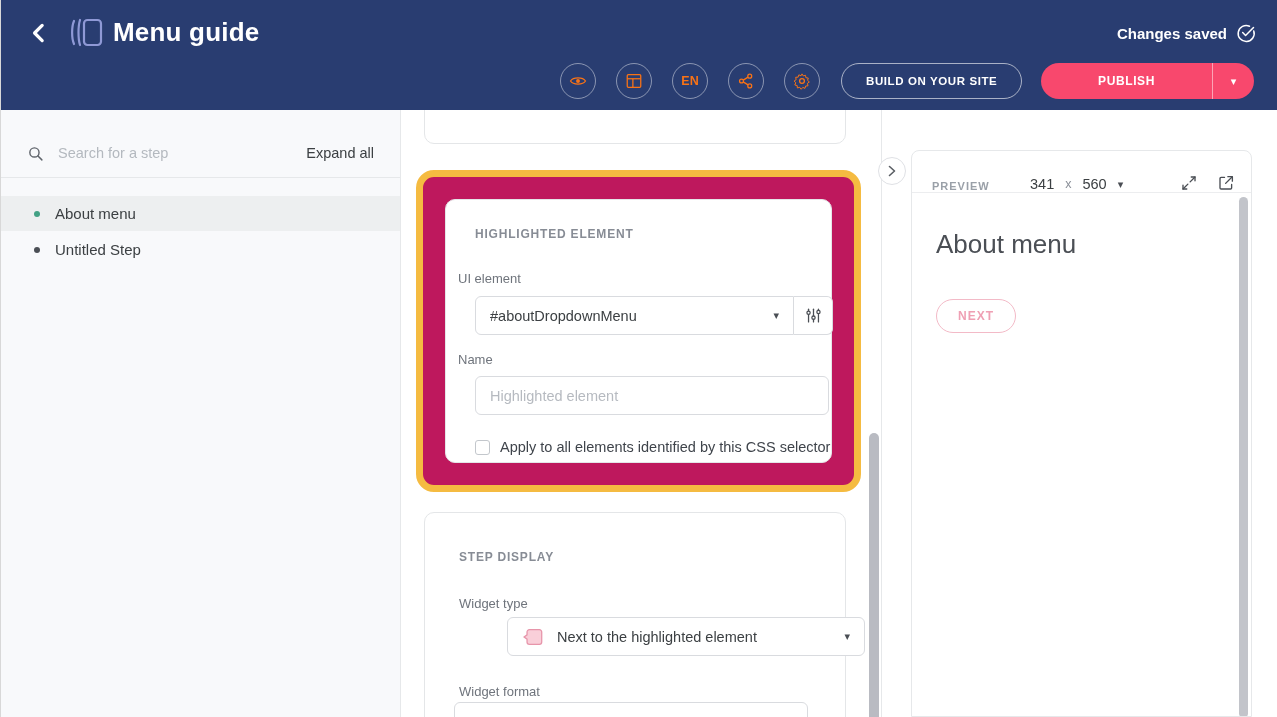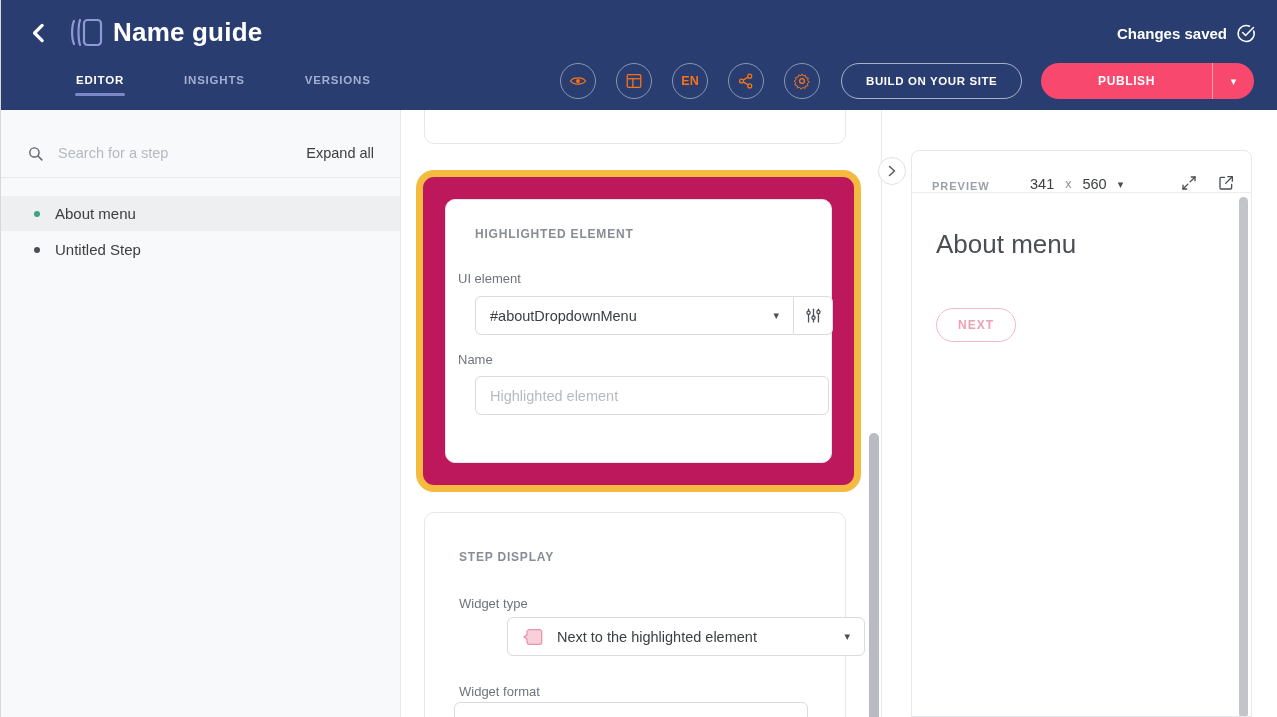--- a/index.html
+++ b/index.html
@@ -87,48 +87,43 @@
   .preview-title { font-size:11px; font-weight:bold; letter-spacing:1px; color:#9aa0a8; }
   .size-group { position:absolute; left:118px; display:flex; align-items:center; gap:11px; cursor:pointer; }
   .size-num { font-size:14.5px; color:#3c4043; }
   .size-x { font-size:12.5px; color:#8a8f98; }
   .size-group .caret-glyph { color:#4a4e54; }
   .preview-icons { margin-left:auto; display:flex; align-items:center; gap:19px; color:#4a4e54; }
   .preview-icons svg { width:18px; height:18px; cursor:pointer; }
   .preview-content-title { position:absolute; left:24px; top:78px; font-size:26px; color:#4b4f55; }
   .next-btn { position:absolute; left:24px; top:148px; width:80px; height:34px; border:1px solid #f3bac7;
     border-radius:17px; background:transparent; color:#efa0b4; font-size:12px; font-weight:bold; letter-spacing:1px;
-    font-family:"Liberation Sans", sans-serif; cursor:pointer;margin-top:9px; }
+    font-family:"Liberation Sans", sans-serif; cursor:pointer; }
   .preview-scrollbar { position:absolute; right:3px; top:46px; width:9px; height:521px; background:#c2c4ca; border-radius:5px; }
 </style>
 </head>
 <body>
 
 <div class="frame">
 
   <div class="topbar">
     <div class="back-btn">
       <svg viewBox="0 0 24 24" fill="none" stroke="currentColor" stroke-width="3" stroke-linecap="round" stroke-linejoin="round">
           <polyline points="14,5 7,12 14,19"></polyline>
         </svg>
     </div>
     <div class="logo">
       <svg viewBox="0 0 34 32" fill="none" stroke="currentColor" stroke-width="2.2" stroke-linecap="round">
         <path d="M4 4 C1.5 9.5 1.5 21.5 4 27"></path>
         <path d="M10 3 C8 9 8 22 10 28"></path>
         <rect x="14" y="3" width="17" height="25" rx="3.5"></rect>
       </svg>
     </div>
-    <div class="app-title">Name guide</div>
-
-    <div class="tabs">
-      <div class="tab active">EDITOR</div>
-      <div class="tab">INSIGHTS</div>
-      <div class="tab">VERSIONS</div>
-    </div>
+    <div class="app-title">Menu guide</div>
+
 
     <div class="status-saved">
       <span>Changes saved</span>
       <svg viewBox="0 0 24 24" fill="none" stroke="currentColor" stroke-width="1.8" stroke-linecap="round" stroke-linejoin="round">
         <path d="M21.3 9.6 A 9.6 9.6 0 1 1 16.2 3.9"></path>
           <polyline points="8,11.5 11.5,15 21,5.5"></polyline>
       </svg>
     </div>
 
     <div class="icon-row">
@@ -219,20 +214,24 @@
                 <circle cx="12" cy="15" r="2.3" fill="#fff"></circle>
                 <line x1="19" y1="3" x2="19" y2="21"></line>
                 <circle cx="19" cy="7" r="2.3" fill="#fff"></circle>
               </svg>
           </div>
         </div>
 
         <div class="field-label" style="top:152px;">Name</div>
         <input class="text-input" style="top: 176px;" type="text" placeholder="Highlighted element">
 
+        <div class="checkbox-row" style="top:239px;">
+          <span class="checkbox"></span>
+          <span class="checkbox-label">Apply to all elements identified by this CSS selector</span>
+        </div>
       </div>
     </div>
 
     <div class="card step-card">
       <div class="section-title" style="left:34px; top:37px;">STEP DISPLAY</div>
 
       <div class="field-label" style="left:34px; top:83px;">Widget type</div>
       <div class="select-row" style="left:34px; top:104px;margin-left:48px;">
         <div class="select-box full">
           <svg class="widget-icon" viewBox="0 0 24 24">

